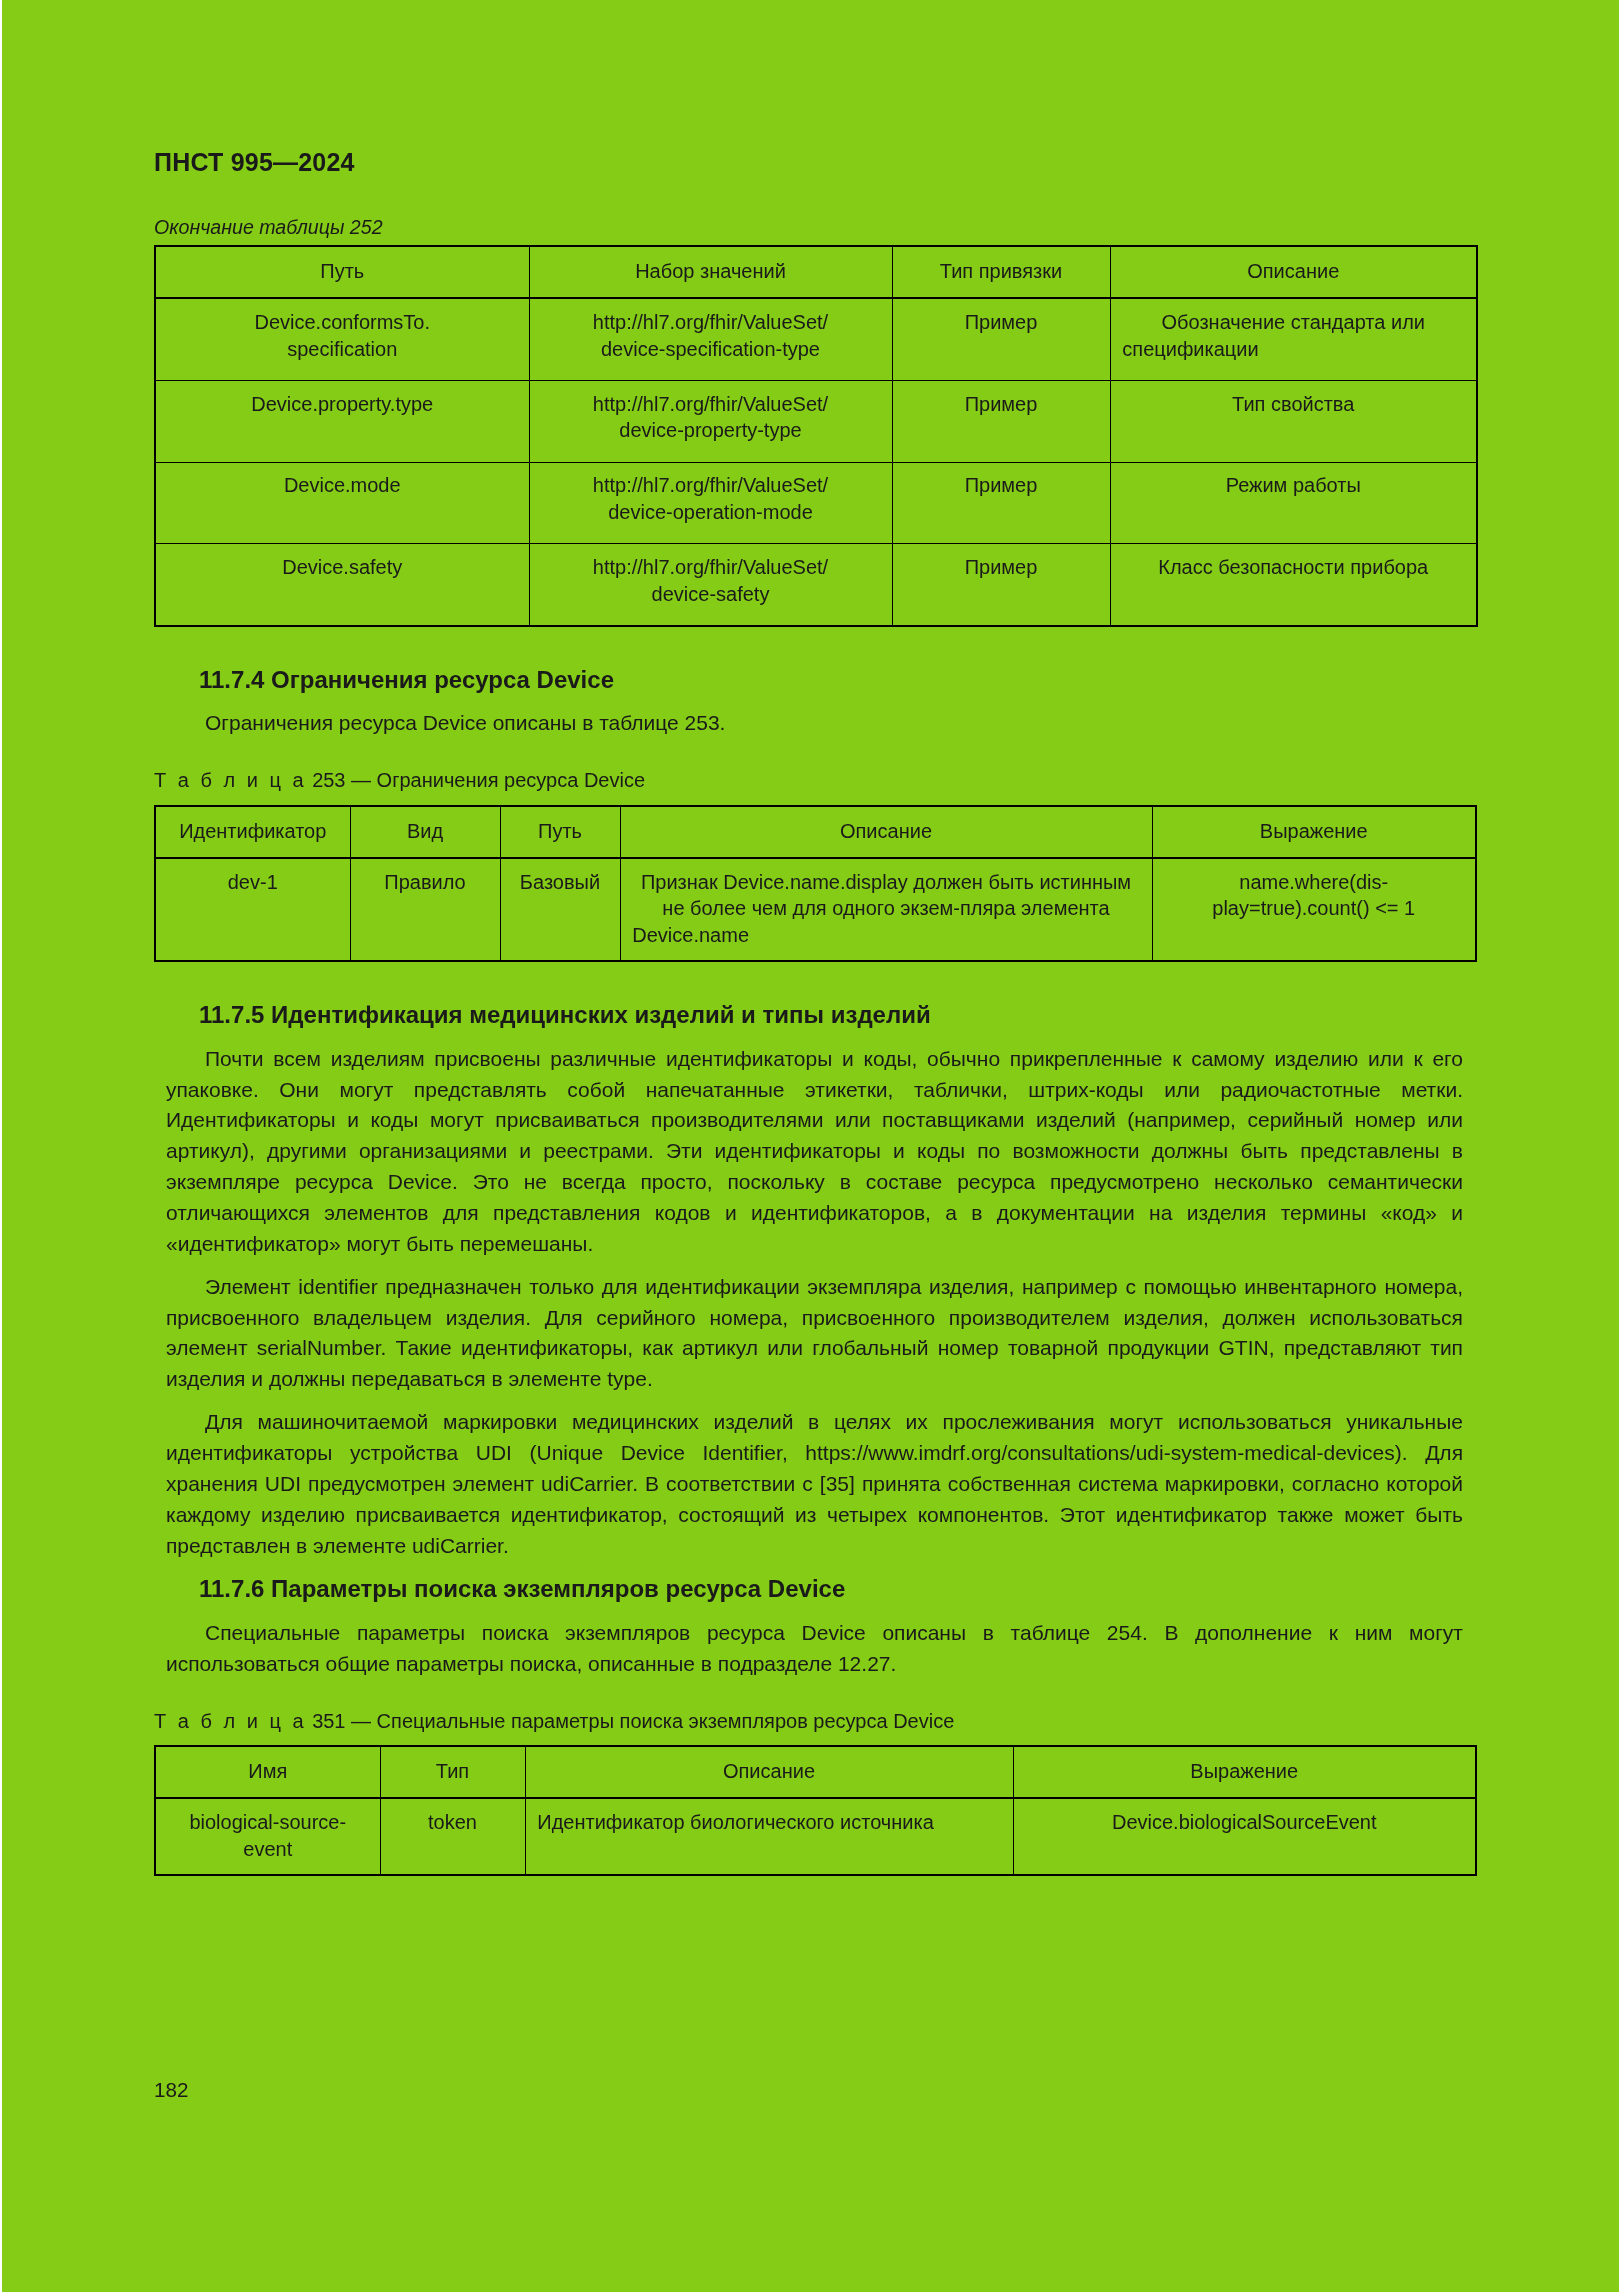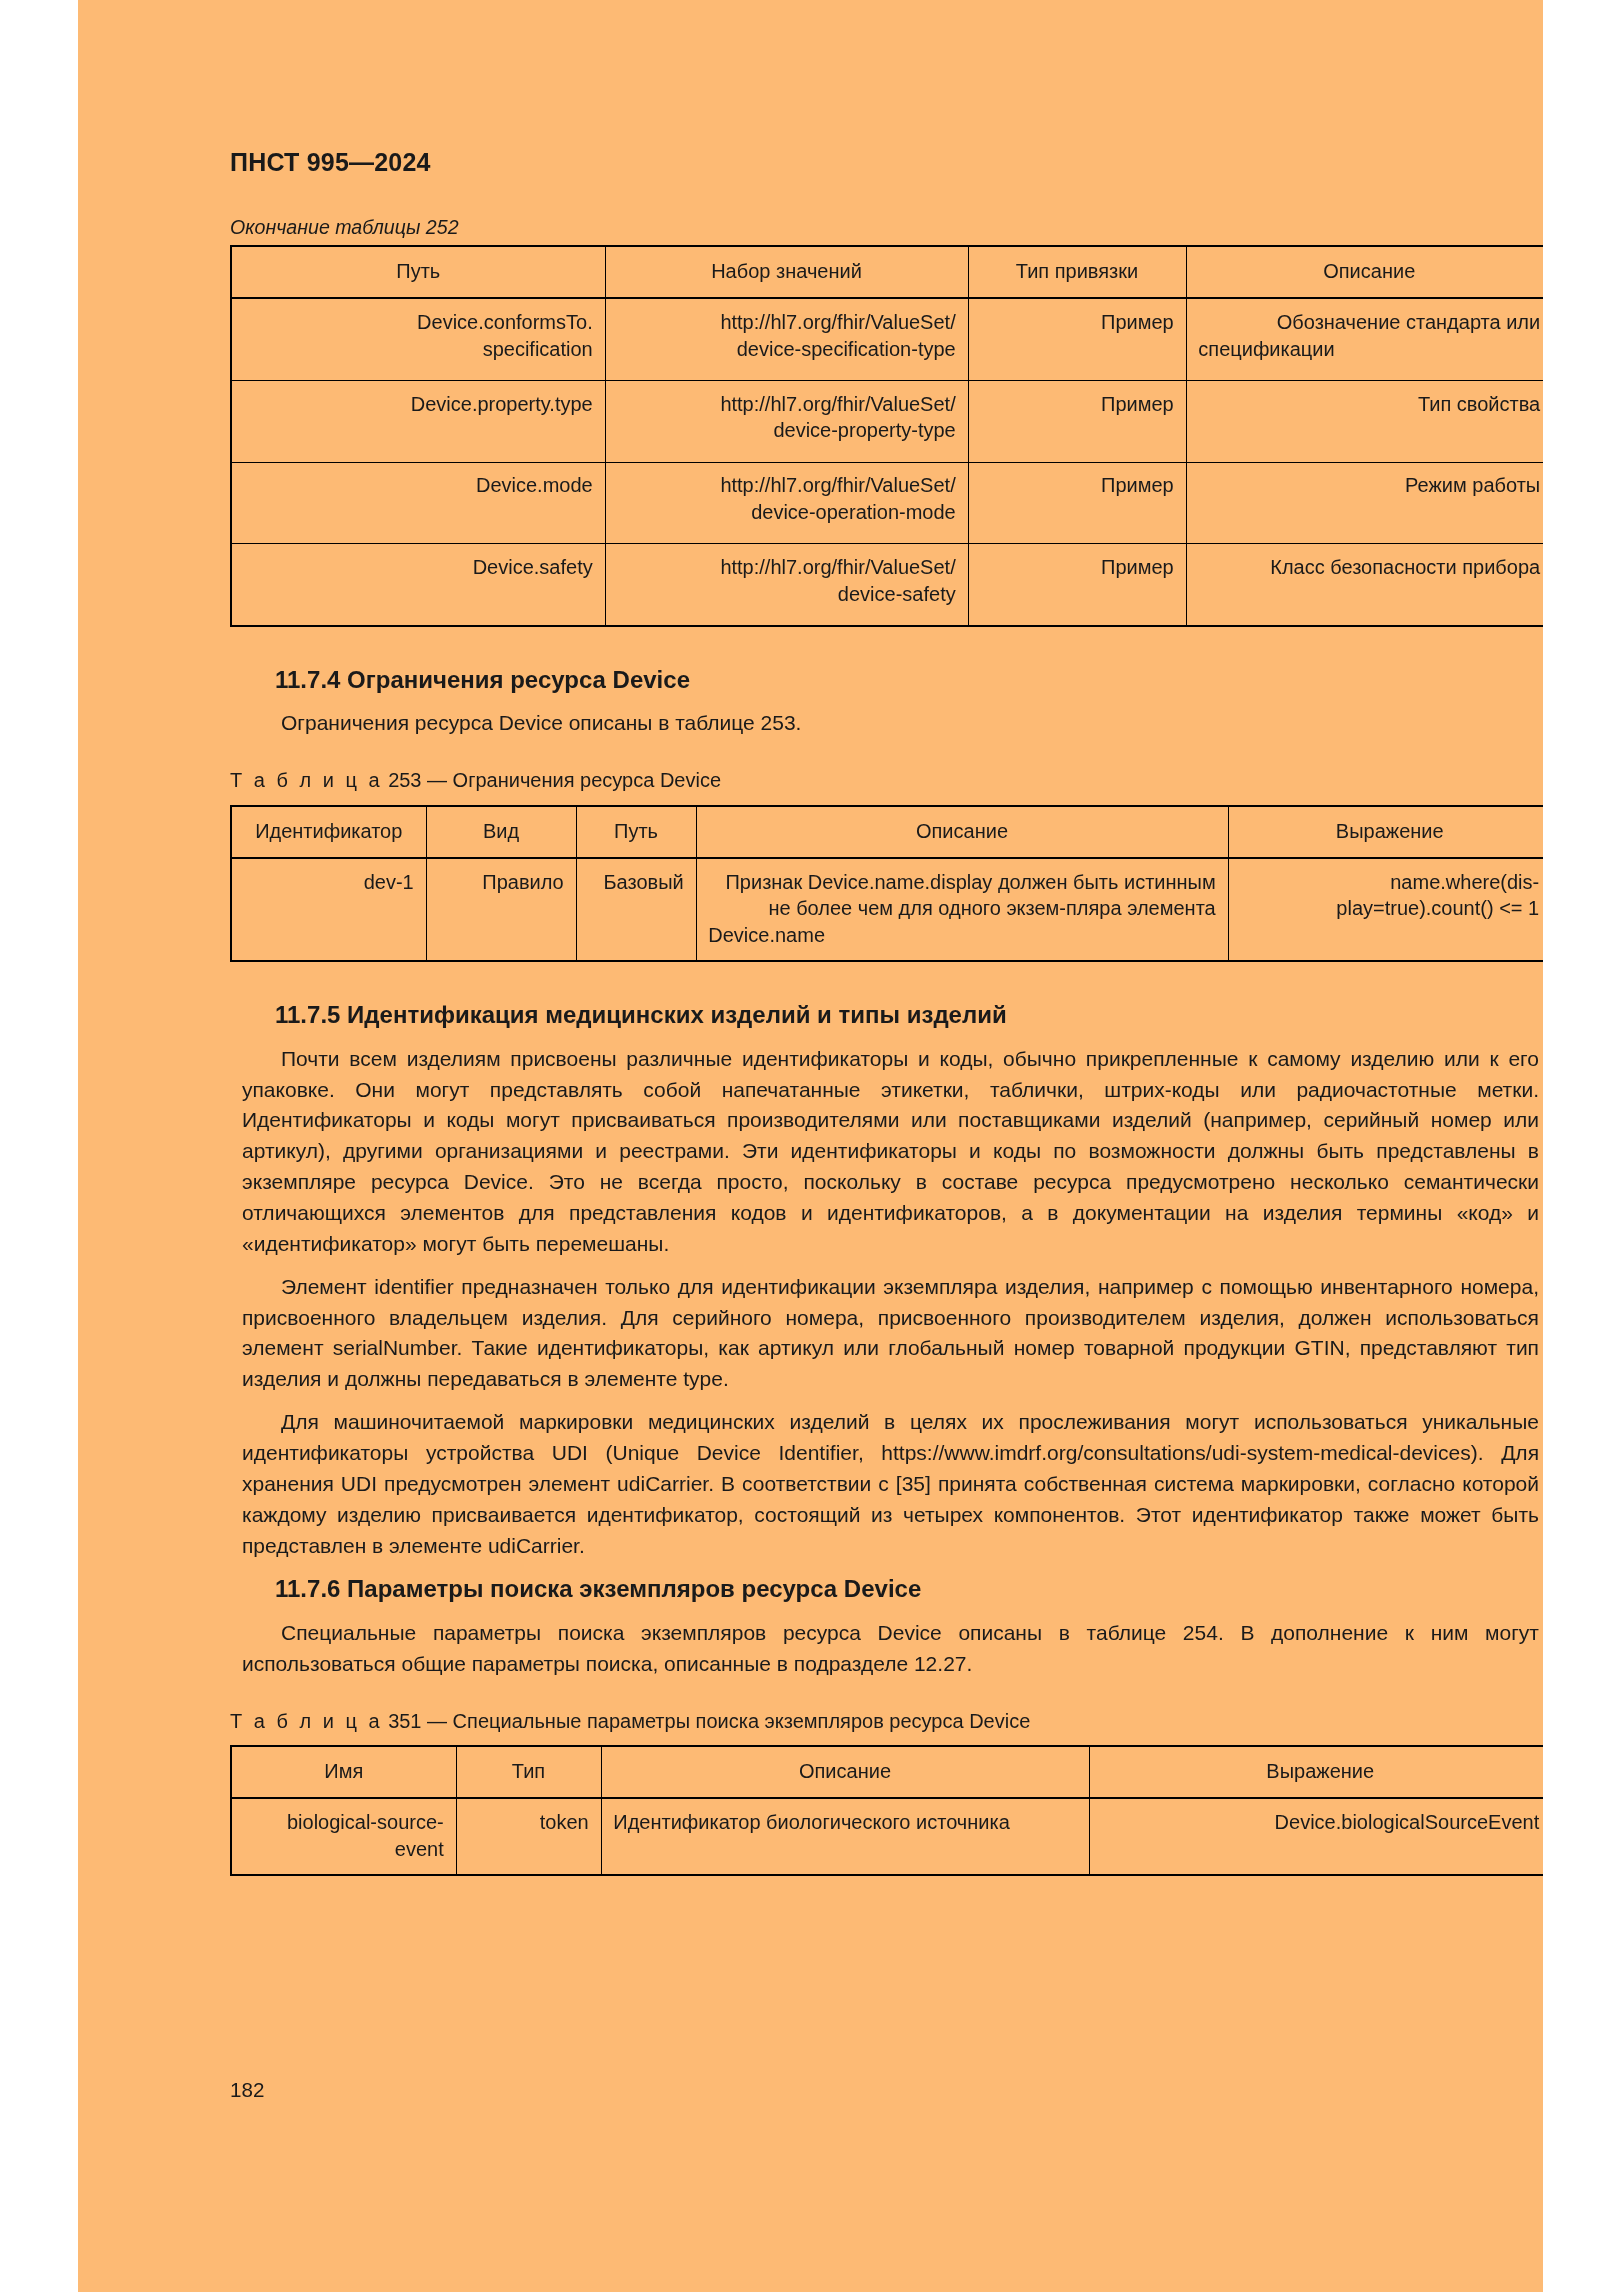--- a/index.html
+++ b/index.html
@@ -7,24 +7,24 @@
     margin: 0;
     padding: 0;
     background: #ffffff;
   }
   body {
     font-family: "Liberation Sans", sans-serif;
     color: #1a1a1a;
   }
   .page {
     position: relative;
-    width: 1465px;
+    width: 1617px;
     height: 2293px;
     margin: 0 auto;
-    background: #fdba74;
+    background: #84cc16;
     box-sizing: border-box;
     overflow: hidden;
   }
   .content {
     position: absolute;
     left: 152px;
     top: 0;
     width: 1321px;
   }
 
@@ -73,21 +73,21 @@
     font-weight: normal;
   }
   table.doc-table thead th {
     text-align: center;
     vertical-align: middle;
     padding-top: 10.8px;
     padding-bottom: 12.7px;
     border-bottom-width: 2.4px;
   }
   table.doc-table tbody td {
-    text-align: right;
+    text-align: center;
   }
   td.justify, th.justify {
     text-align: justify;
     text-align-last: left;
   }
   table.doc-table.outer-thick {
     border: 2.4px solid #000;
   }
 
   

